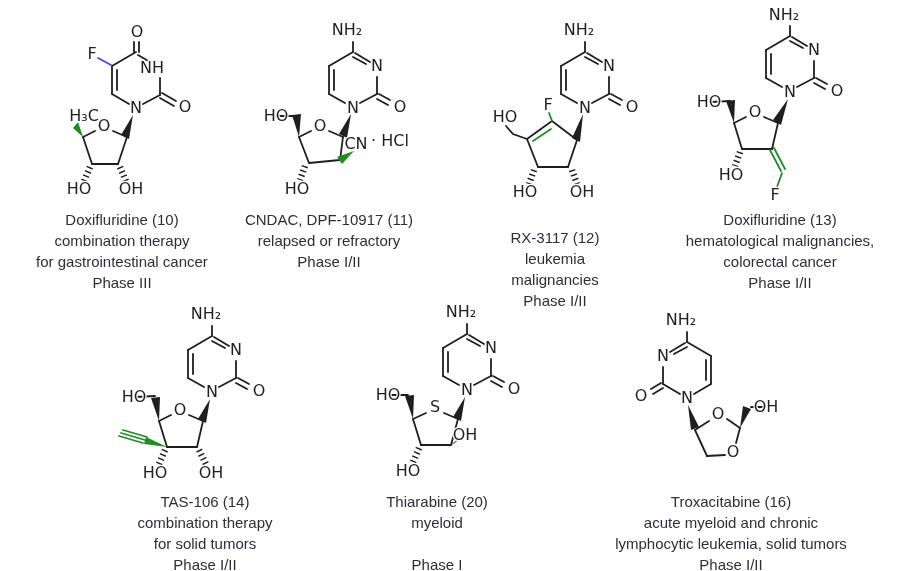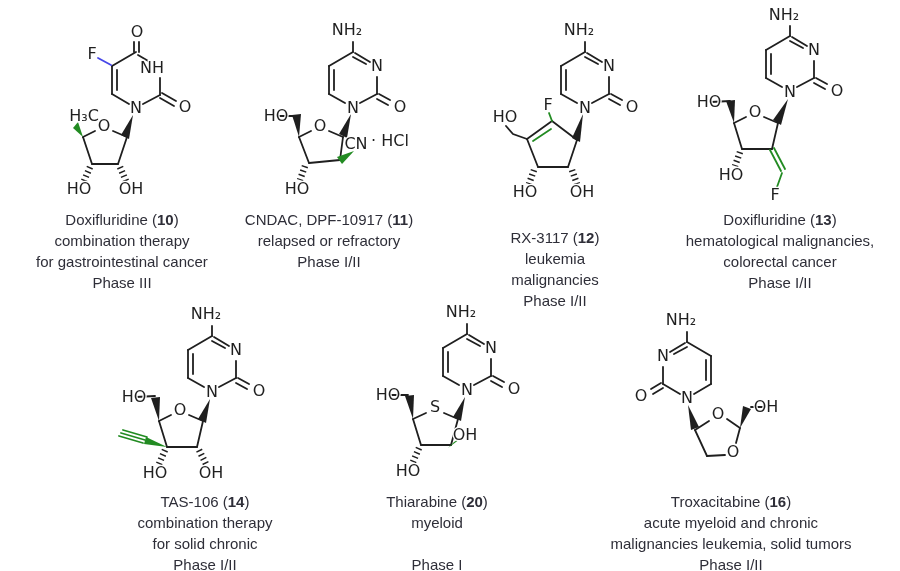--- a/index.html
+++ b/index.html
@@ -12,21 +12,21 @@
   svg line, svg polyline, svg path{stroke:var(--bond);stroke-width:1.8;fill:none;stroke-linecap:round;}
   svg polygon{fill:var(--bond);stroke:none;}
   svg .g{stroke:var(--green);}
   svg polygon.g{fill:var(--green);stroke:none;}
   svg .b{stroke:var(--blue);}
   svg .hash{stroke-width:6.5;stroke-dasharray:1.5 3.1;stroke-linecap:butt;}
   svg text{font:16px "DejaVu Sans", sans-serif;fill:var(--bond);text-anchor:middle;
            paint-order:stroke;stroke:var(--bg);stroke-width:2.5px;}
   .caption{position:absolute;text-align:center;color:var(--text);font-size:15px;}
   .cap-line{min-height:21px;line-height:21px;white-space:nowrap;}
-  .cap-line b{font-weight:bold;}
+  .cap-line b{font-weight:normal;}
 </style>
 </head>
 <body>
 
 <div id="canvas">
 
   <svg width="900" height="571" viewBox="0 0 900 571">
 
     <g>
       <line x1="143" y1="104" x2="160" y2="95"></line>
@@ -282,31 +282,31 @@
   <div class="caption" style="left:660px;top:209px;width:240px">
     <div class="cap-line cap-name"><span>Doxifluridine (</span><b>13</b><span>)</span></div>
     <div class="cap-line">hematological malignancies,</div>
     <div class="cap-line">colorectal cancer</div>
     <div class="cap-line">Phase I/II</div>
   </div>
 
   <div class="caption" style="left:95px;top:491px;width:220px">
     <div class="cap-line cap-name"><span>TAS-106 (</span><b>14</b><span>)</span></div>
     <div class="cap-line">combination therapy</div>
-    <div class="cap-line">for solid chronic</div>
+    <div class="cap-line">for solid tumors</div>
     <div class="cap-line">Phase I/II</div>
   </div>
 
   <div class="caption" style="left:337px;top:491px;width:200px">
     <div class="cap-line cap-name"><span>Thiarabine (</span><b>20</b><span>)</span></div>
     <div class="cap-line">myeloid</div>
     <div class="cap-line"></div>
     <div class="cap-line">Phase I</div>
   </div>
 
   <div class="caption" style="left:597px;top:491px;width:268px">
     <div class="cap-line cap-name"><span>Troxacitabine (</span><b>16</b><span>)</span></div>
     <div class="cap-line">acute myeloid and chronic</div>
-    <div class="cap-line">malignancies leukemia, solid tumors</div>
+    <div class="cap-line">lymphocytic leukemia, solid tumors</div>
     <div class="cap-line">Phase I/II</div>
   </div>
 
 </div>
 
 </body></html>

